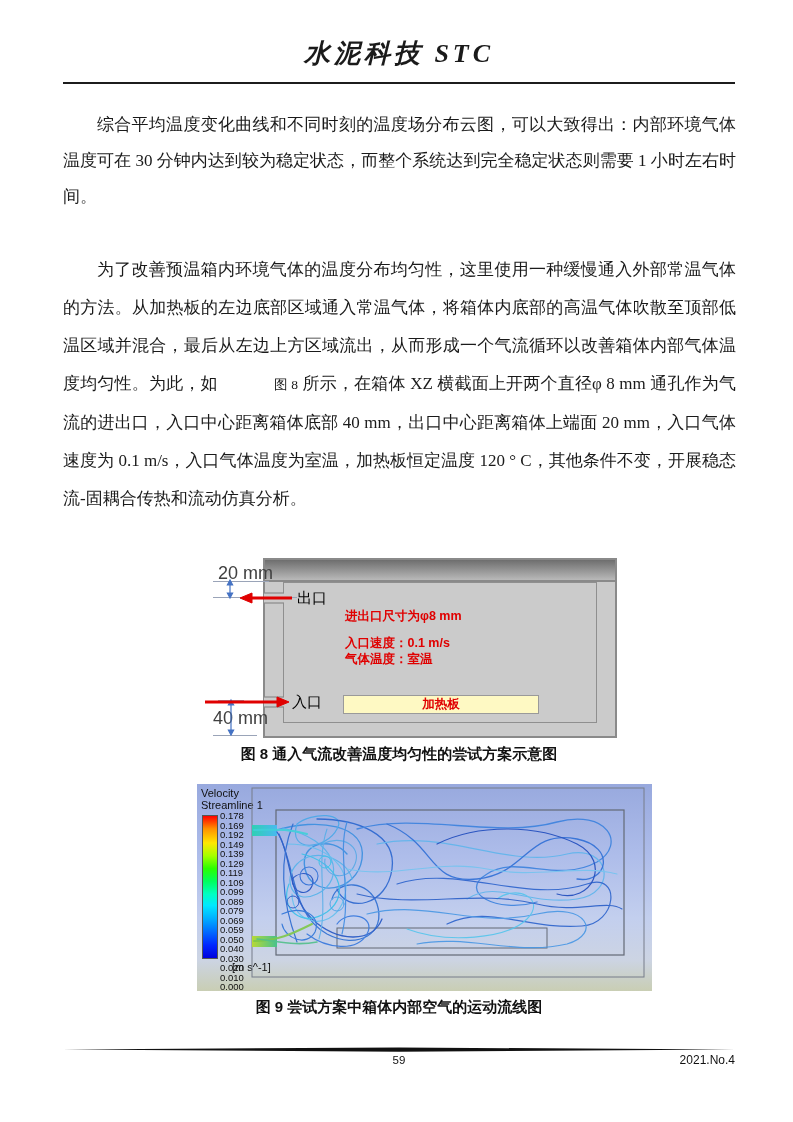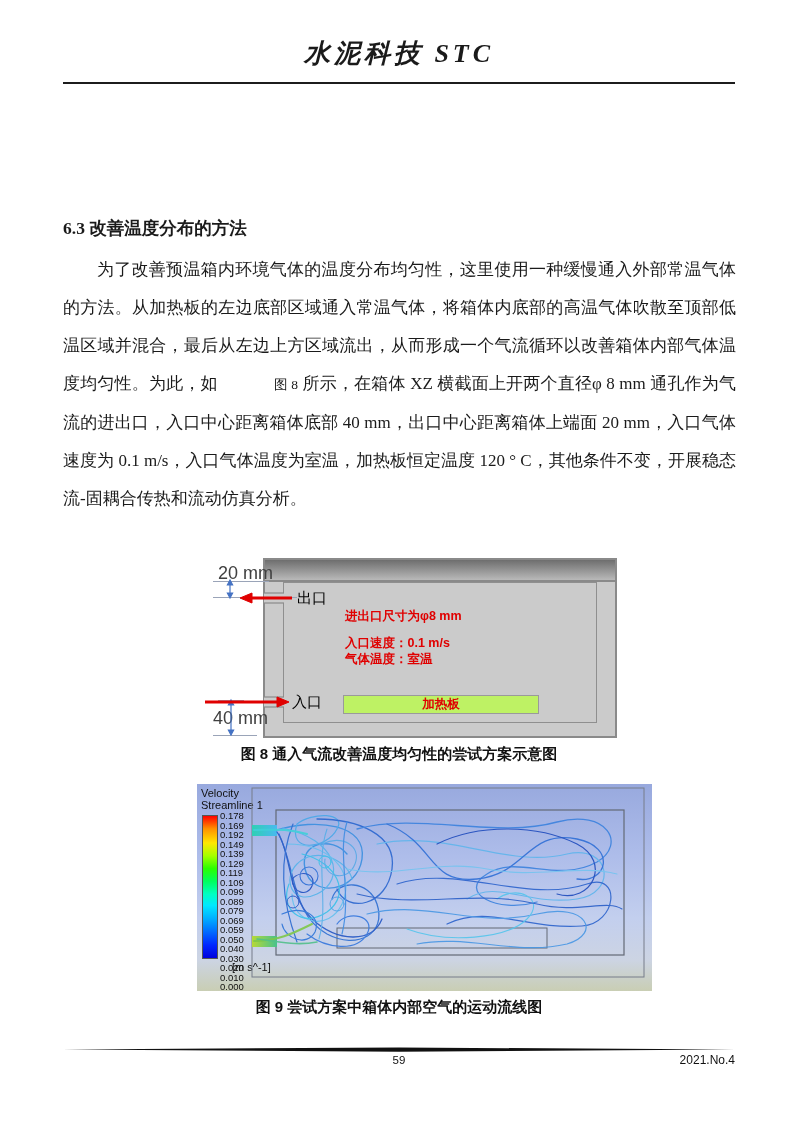--- a/index.html
+++ b/index.html
@@ -20,21 +20,21 @@
   
   .fig8{left:185px;top:551px;width:455px;height:196px;}
   .fig8 .box{left:78px;top:7px;width:354px;height:180px;background:#cbcbcb;border:2px solid #8a8a8a;box-sizing:border-box;}
   .fig8 .lid{left:78px;top:7px;width:354px;height:24px;background:linear-gradient(180deg,#6e6e6e 0%,#9b9b9b 60%,#b9b9b9 100%);border:2px solid #8a8a8a;box-sizing:border-box;}
   .fig8 .cavity{left:98px;top:31px;width:314px;height:141px;border:1.5px solid #8f8f8f;box-sizing:border-box;}
   .fig8 .hole-cover{background:#cbcbcb;}
   .fig8 .dim-label{font-family:"Liberation Sans","DejaVu Sans",sans-serif;font-size:18px;color:#404040;}
   .fig8 .refline{height:0;border-top:1px solid #9aa4b8;}
   .fig8 .red-label{font-family:"Liberation Sans","DejaVu Sans",sans-serif;font-size:15px;font-weight:normal;color:#000000;}
   .fig8 .red-note{font-family:"Liberation Sans","DejaVu Sans",sans-serif;font-size:12.5px;font-weight:bold;color:#e00000;white-space:nowrap;}
-  .fig8 .heater{left:158px;top:144px;width:196px;height:19px;background:#bef264;border:1px solid #9a9a9a;box-sizing:border-box;
+  .fig8 .heater{left:158px;top:144px;width:196px;height:19px;background:#fef9c3;border:1px solid #9a9a9a;box-sizing:border-box;
       display:flex;align-items:flex-start;justify-content:center;}
   .fig8 .heater span{font-family:"Liberation Sans","DejaVu Sans",sans-serif;font-size:12.5px;font-weight:bold;color:#e00000;}
   .caption{left:63px;width:672px;text-align:center;font-family:"Liberation Sans","DejaVu Sans",sans-serif;
       font-size:15px;font-weight:600;color:#111;}
   .cap8{top:745px;}
   .cap9{top:998px;}
   
   .fig9{left:197px;top:784px;width:455px;height:207px;
      background:linear-gradient(180deg,#98a9de 0%,#aebdea 35%,#c3cfee 65%,#ccd4e3 85%,#c9ceb4 100%);}
   .fig9 .legend-title{left:4px;top:3px;font-family:"Liberation Sans","DejaVu Sans",sans-serif;font-size:11px;line-height:12px;color:#101010;}
@@ -49,21 +49,21 @@
   .footer-issue{left:535px;top:1053px;width:200px;text-align:right;font-family:"Liberation Sans","DejaVu Sans",sans-serif;font-size:12px;color:#111;}
 </style>
 </head>
 <body>
 
 <div class="page">
 
   <div class="abs journal-title">水泥科技 STC</div>
   <div class="abs header-rule"></div>
 
-  <h3 class="abs heading">6.3 改善温度分布的方法</h3>
+  <p class="abs para para1">综合平均温度变化曲线和不同时刻的温度场分布云图，可以大致得出：内部环境气体温度可在 30 分钟内达到较为稳定状态，而整个系统达到完全稳定状态则需要 1 小时左右时间。</p>
   <p class="abs para para2"><span>为了改善预温箱内环境气体的温度分布均匀性，这里使用一种缓慢通入外部常温气体的方法。从加热板的左边底部区域通入常温气体，将箱体内底部的高温气体吹散至顶部低温区域并混合，最后从左边上方区域流出，从而形成一个气流循环以改善箱体内部气体温度均匀性。为此，如</span><span class="figref-gap"></span><span class="figref">图 8</span><span> 所示，在箱体 XZ 横截面上开两个直径φ 8 mm 通孔作为气流的进出口，入口中心距离箱体底部 40 mm，出口中心距离箱体上端面 20 mm，入口气体速度为 0.1 m/s，入口气体温度为室温，加热板恒定温度 120 ° C，其他条件不变，开展稳态流-固耦合传热和流动仿真分析。</span></p>
 
   <div class="abs fig8">
     <div class="abs box"></div>
     <div class="abs lid"></div>
     <div class="abs cavity"></div>
 
     <div class="abs hole-cover" style="left:79px;top:42px;width:20px;height:10px;"></div>
     <div class="abs hole-cover" style="left:79px;top:146px;width:20px;height:10px;"></div>
 

